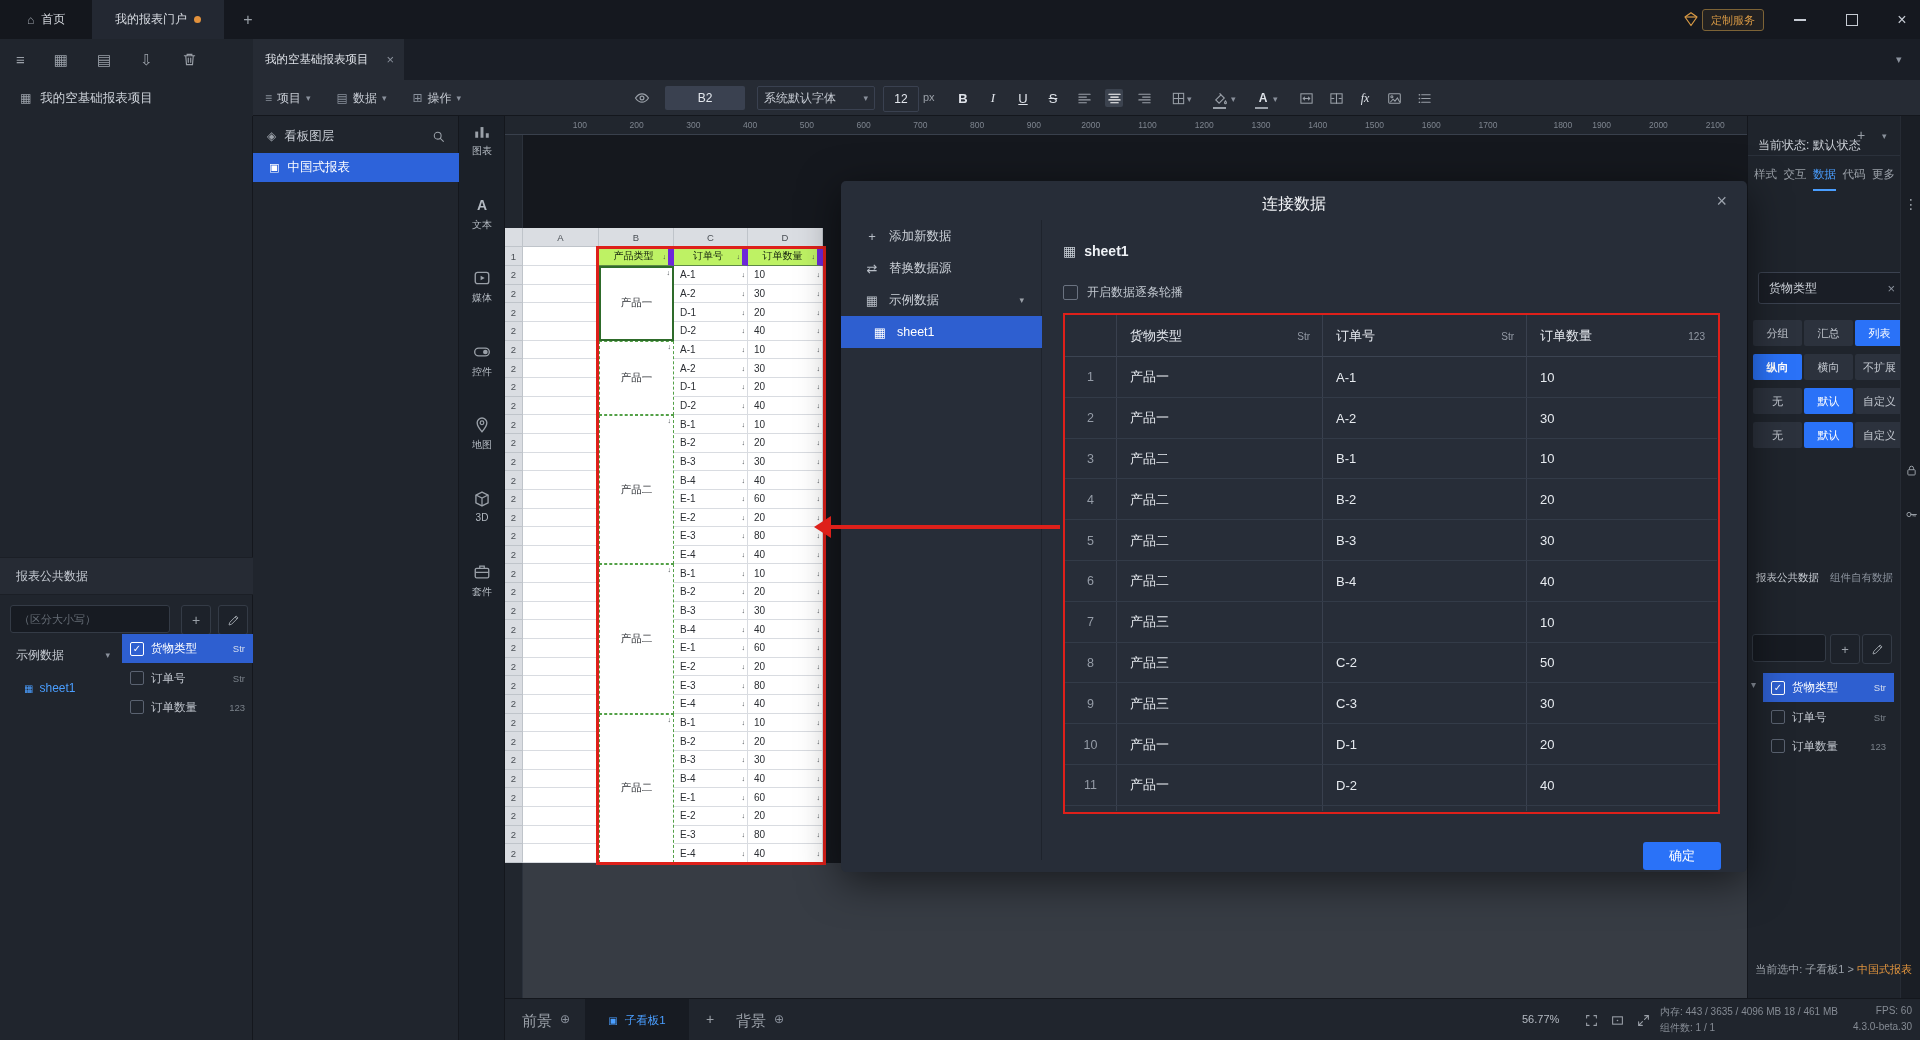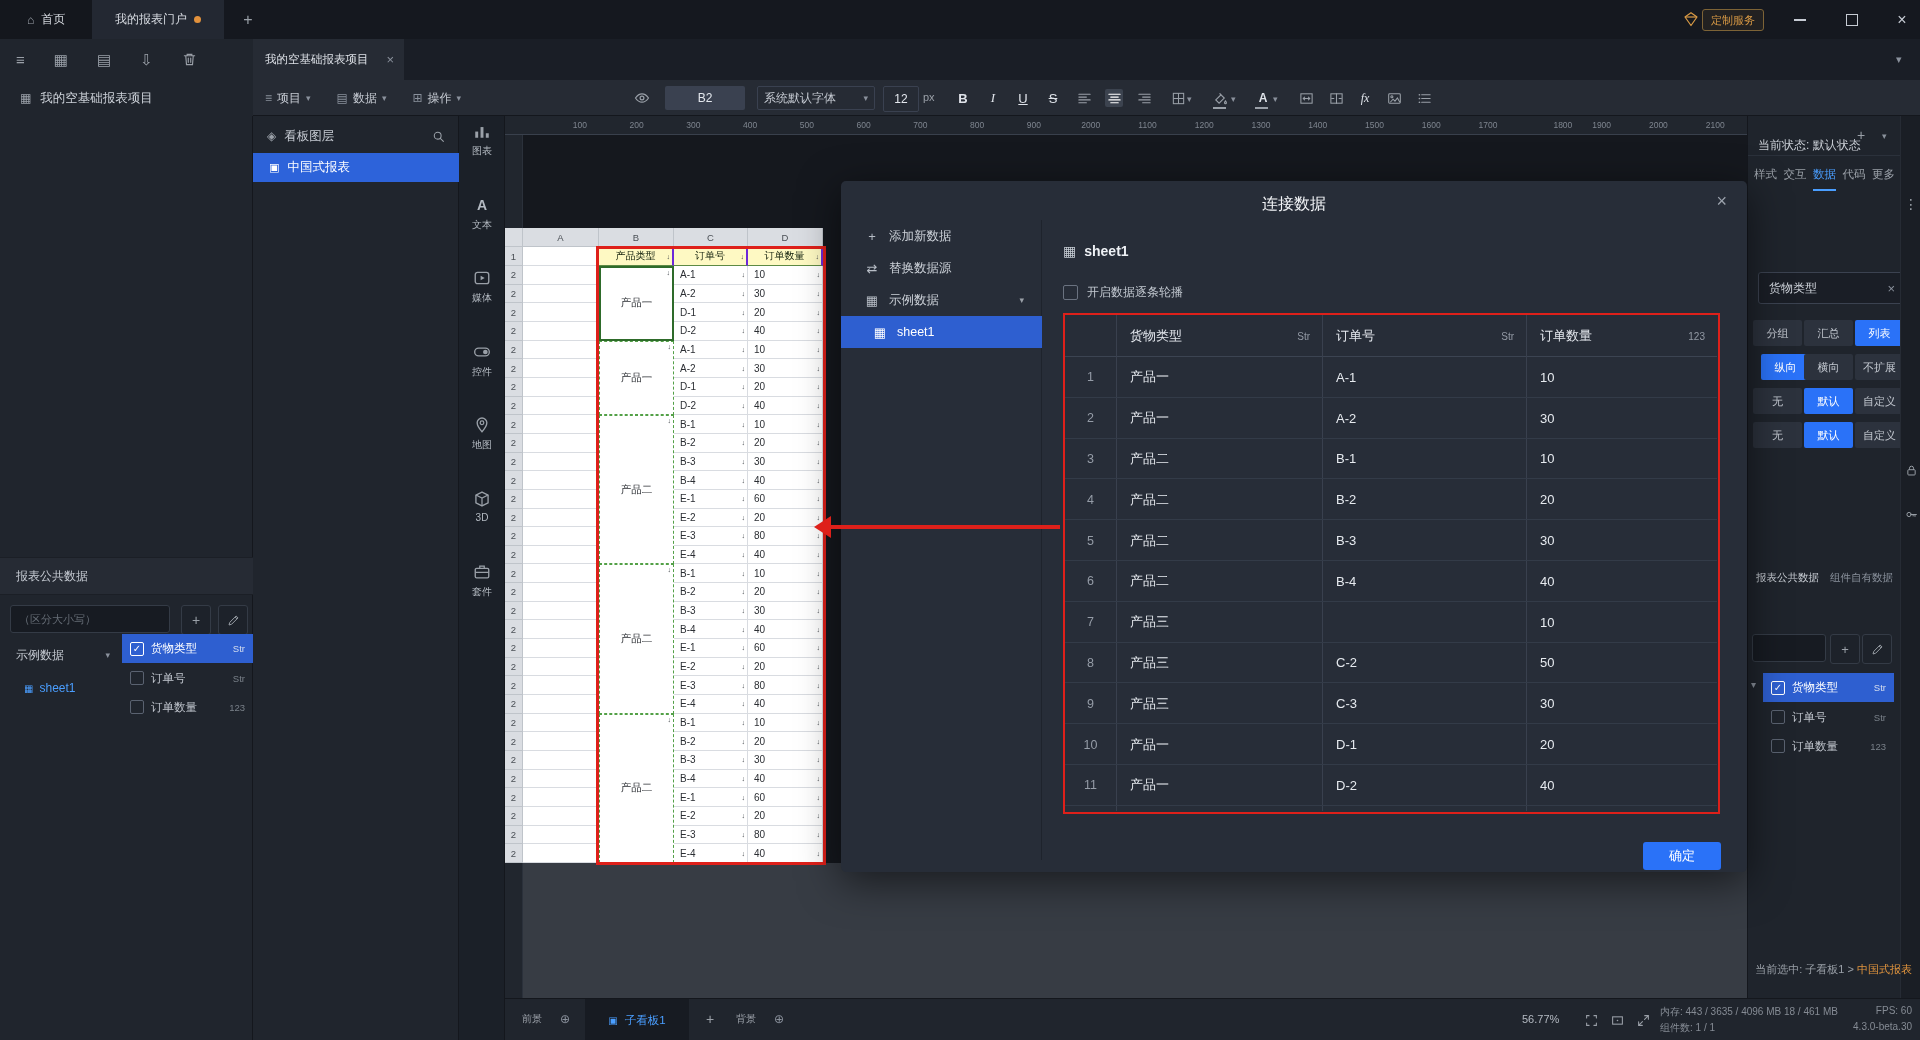--- a/index.html
+++ b/index.html
@@ -72,30 +72,30 @@
   .hruler{left:505px;top:116px;width:1242px;height:19px;background:#21262e;border-bottom:1px solid #39404c;box-sizing:border-box;overflow:hidden;}
   .ruler-num{position:absolute;top:4px;transform:translateX(-50%);font-size:8.5px;color:#7e858f;}
   .vruler{left:505px;top:135px;width:18px;height:863px;background:#21262e;border-right:1px solid #2b313b;box-sizing:border-box;}
   .board{left:523px;top:135px;width:1224px;height:728px;background:#15181e;}
   .outer{left:523px;top:863px;width:1224px;height:135px;background:#373c44;}
   
   .sheet{left:505px;top:228px;width:318px;height:635px;background:#fff;z-index:6;}
   .shh{position:absolute;background:#dadde2;color:#4a4f55;display:flex;align-items:center;justify-content:center;font-size:9.5px;border-right:1px solid #bfc4ca;border-bottom:1px solid #bfc4ca;box-sizing:border-box;}
   .cell{position:absolute;border-right:1px solid #d9dce1;border-bottom:1px solid #d9dce1;box-sizing:border-box;font-size:10px;color:#2b2e33;display:flex;align-items:center;padding-left:6px;}
   .cell .ar, .gh .ar, .grp .ar{position:absolute;right:2px;font-size:7px;color:#3a3f45;}
-  .gh{position:absolute;background:#fef9c3;border-right:2px solid #6d28d9;border-bottom:1px solid #5d8a44;box-sizing:border-box;font-size:10px;color:#16230f;display:flex;align-items:center;justify-content:center;font-weight:500;}
+  .gh{position:absolute;background:#bef264;border-right:6px solid #6d28d9;border-bottom:1px solid #5d8a44;box-sizing:border-box;font-size:10px;color:#16230f;display:flex;align-items:center;justify-content:center;font-weight:500;}
   .grp{position:absolute;background:#fff;border:1.5px dashed #53a047;box-sizing:border-box;display:flex;align-items:center;justify-content:center;font-size:10.5px;color:#2b2e33;}
   .grp.sel{border:2px solid #2e6b2a;}
   .redbox{left:596px;top:246px;width:230px;height:619px;border:3px solid #de201a;box-sizing:border-box;z-index:40;}
   .arrow-line{left:830px;top:525px;width:230px;height:4px;background:#de201a;z-index:60;}
   .arrow-head{left:814px;top:516px;width:0;height:0;border-top:11px solid transparent;border-bottom:11px solid transparent;border-right:17px solid #de201a;z-index:60;}
   
   .bbar{left:505px;top:998px;width:1415px;height:42px;background:#20252d;border-top:1px solid #14171d;box-sizing:border-box;z-index:15;}
   .bbar > *{position:absolute;}
-  .blab{font-size:10px;color:#9aa0a8;top:13px;}
+  .blab{font-size:15px;color:#9aa0a8;top:13px;}
   .bplus{font-size:12px;color:#8a919c;top:13px;}
   .btab{left:80px;top:0;width:104px;height:42px;background:#171b22;display:flex;align-items:center;justify-content:center;gap:7px;font-size:11.5px;color:#4a9eff;}
   .zoomtxt{left:1017px;top:14px;font-size:11px;color:#b4bac2;}
   .zico{top:14px;width:14px;height:14px;color:#9aa0a8;}
   .statline{left:1155px;width:252px;height:14px;display:flex;justify-content:space-between;font-size:10px;color:#858b94;}
   
   .insp{left:1747px;top:116px;width:173px;height:882px;background:#1f242c;border-left:1px solid #14171d;box-sizing:border-box;}
   .insp > *{position:absolute;}
   .insp-h{left:0;top:0;width:152px;height:40px;border-bottom:1px solid #2b313b;box-sizing:border-box;}
   .insp-h .t{position:absolute;left:10px;top:13px;font-size:12px;color:#c9ced5;margin-top:8px;}
@@ -897,21 +897,21 @@
         <div class="itab">更多</div>
       </div>
     <div class="fieldbox">
       <span>货物类型</span>
       <span class="x">×</span>
     </div>
     <div class="a" style="left:5px;top:204px;width:151px;height:130px;">
         <div class="opt-btn a" style="left: 0px; top: 0px;">分组</div>
         <div class="opt-btn a" style="left: 51px; top: 0px;">汇总</div>
         <div class="opt-btn a on" style="left: 102px; top: 0px;">列表</div>
-        <div class="opt-btn a on" style="left: 8px; top: 34px;">纵向</div>
+        <div class="opt-btn a on" style="left: 0px; top: 34px; font-weight: bold;">纵向</div>
         <div class="opt-btn a" style="left: 51px; top: 34px;">横向</div>
         <div class="opt-btn a" style="left: 102px; top: 34px;">不扩展</div>
         <div class="opt-btn a" style="left: 0px; top: 68px;">无</div>
         <div class="opt-btn a on" style="left: 51px; top: 68px;">默认</div>
         <div class="opt-btn a" style="left: 102px; top: 68px;">自定义</div>
         <div class="opt-btn a" style="left: 0px; top: 102px;">无</div>
         <div class="opt-btn a on" style="left: 51px; top: 102px;">默认</div>
         <div class="opt-btn a" style="left: 102px; top: 102px;">自定义</div>
       </div>
     <div class="a flex" style="left:8px;top:455px;gap:11px;">

